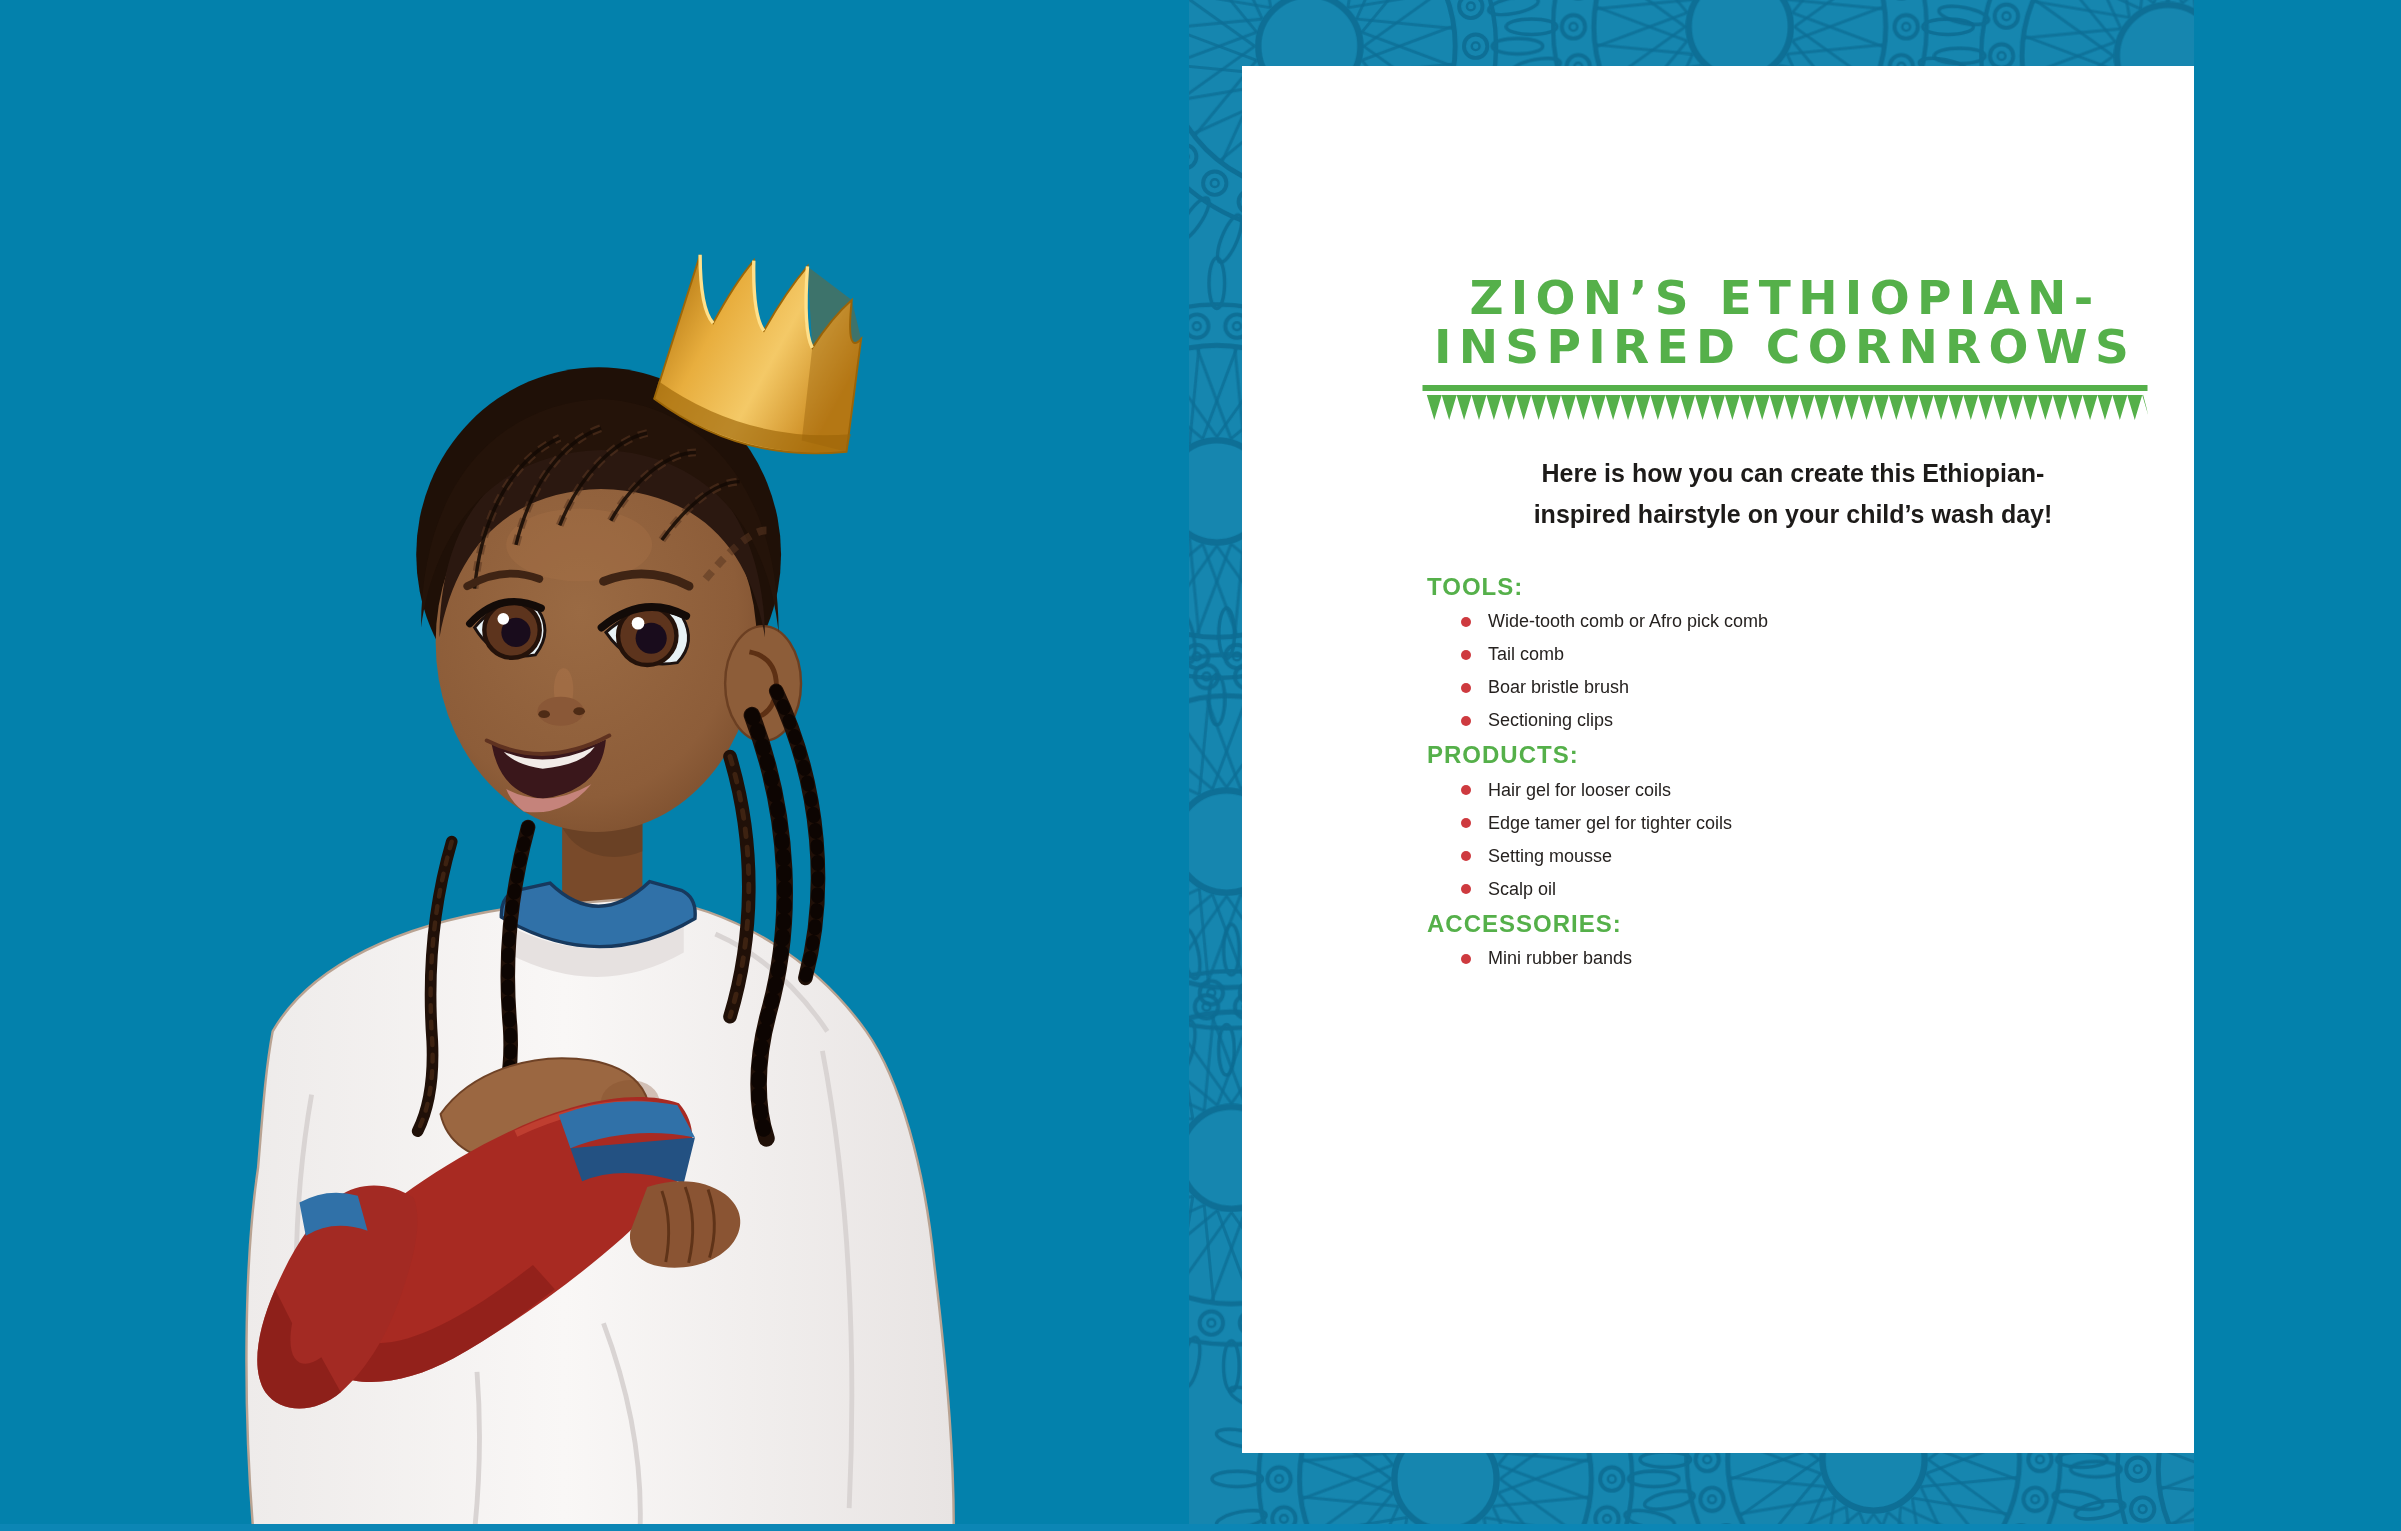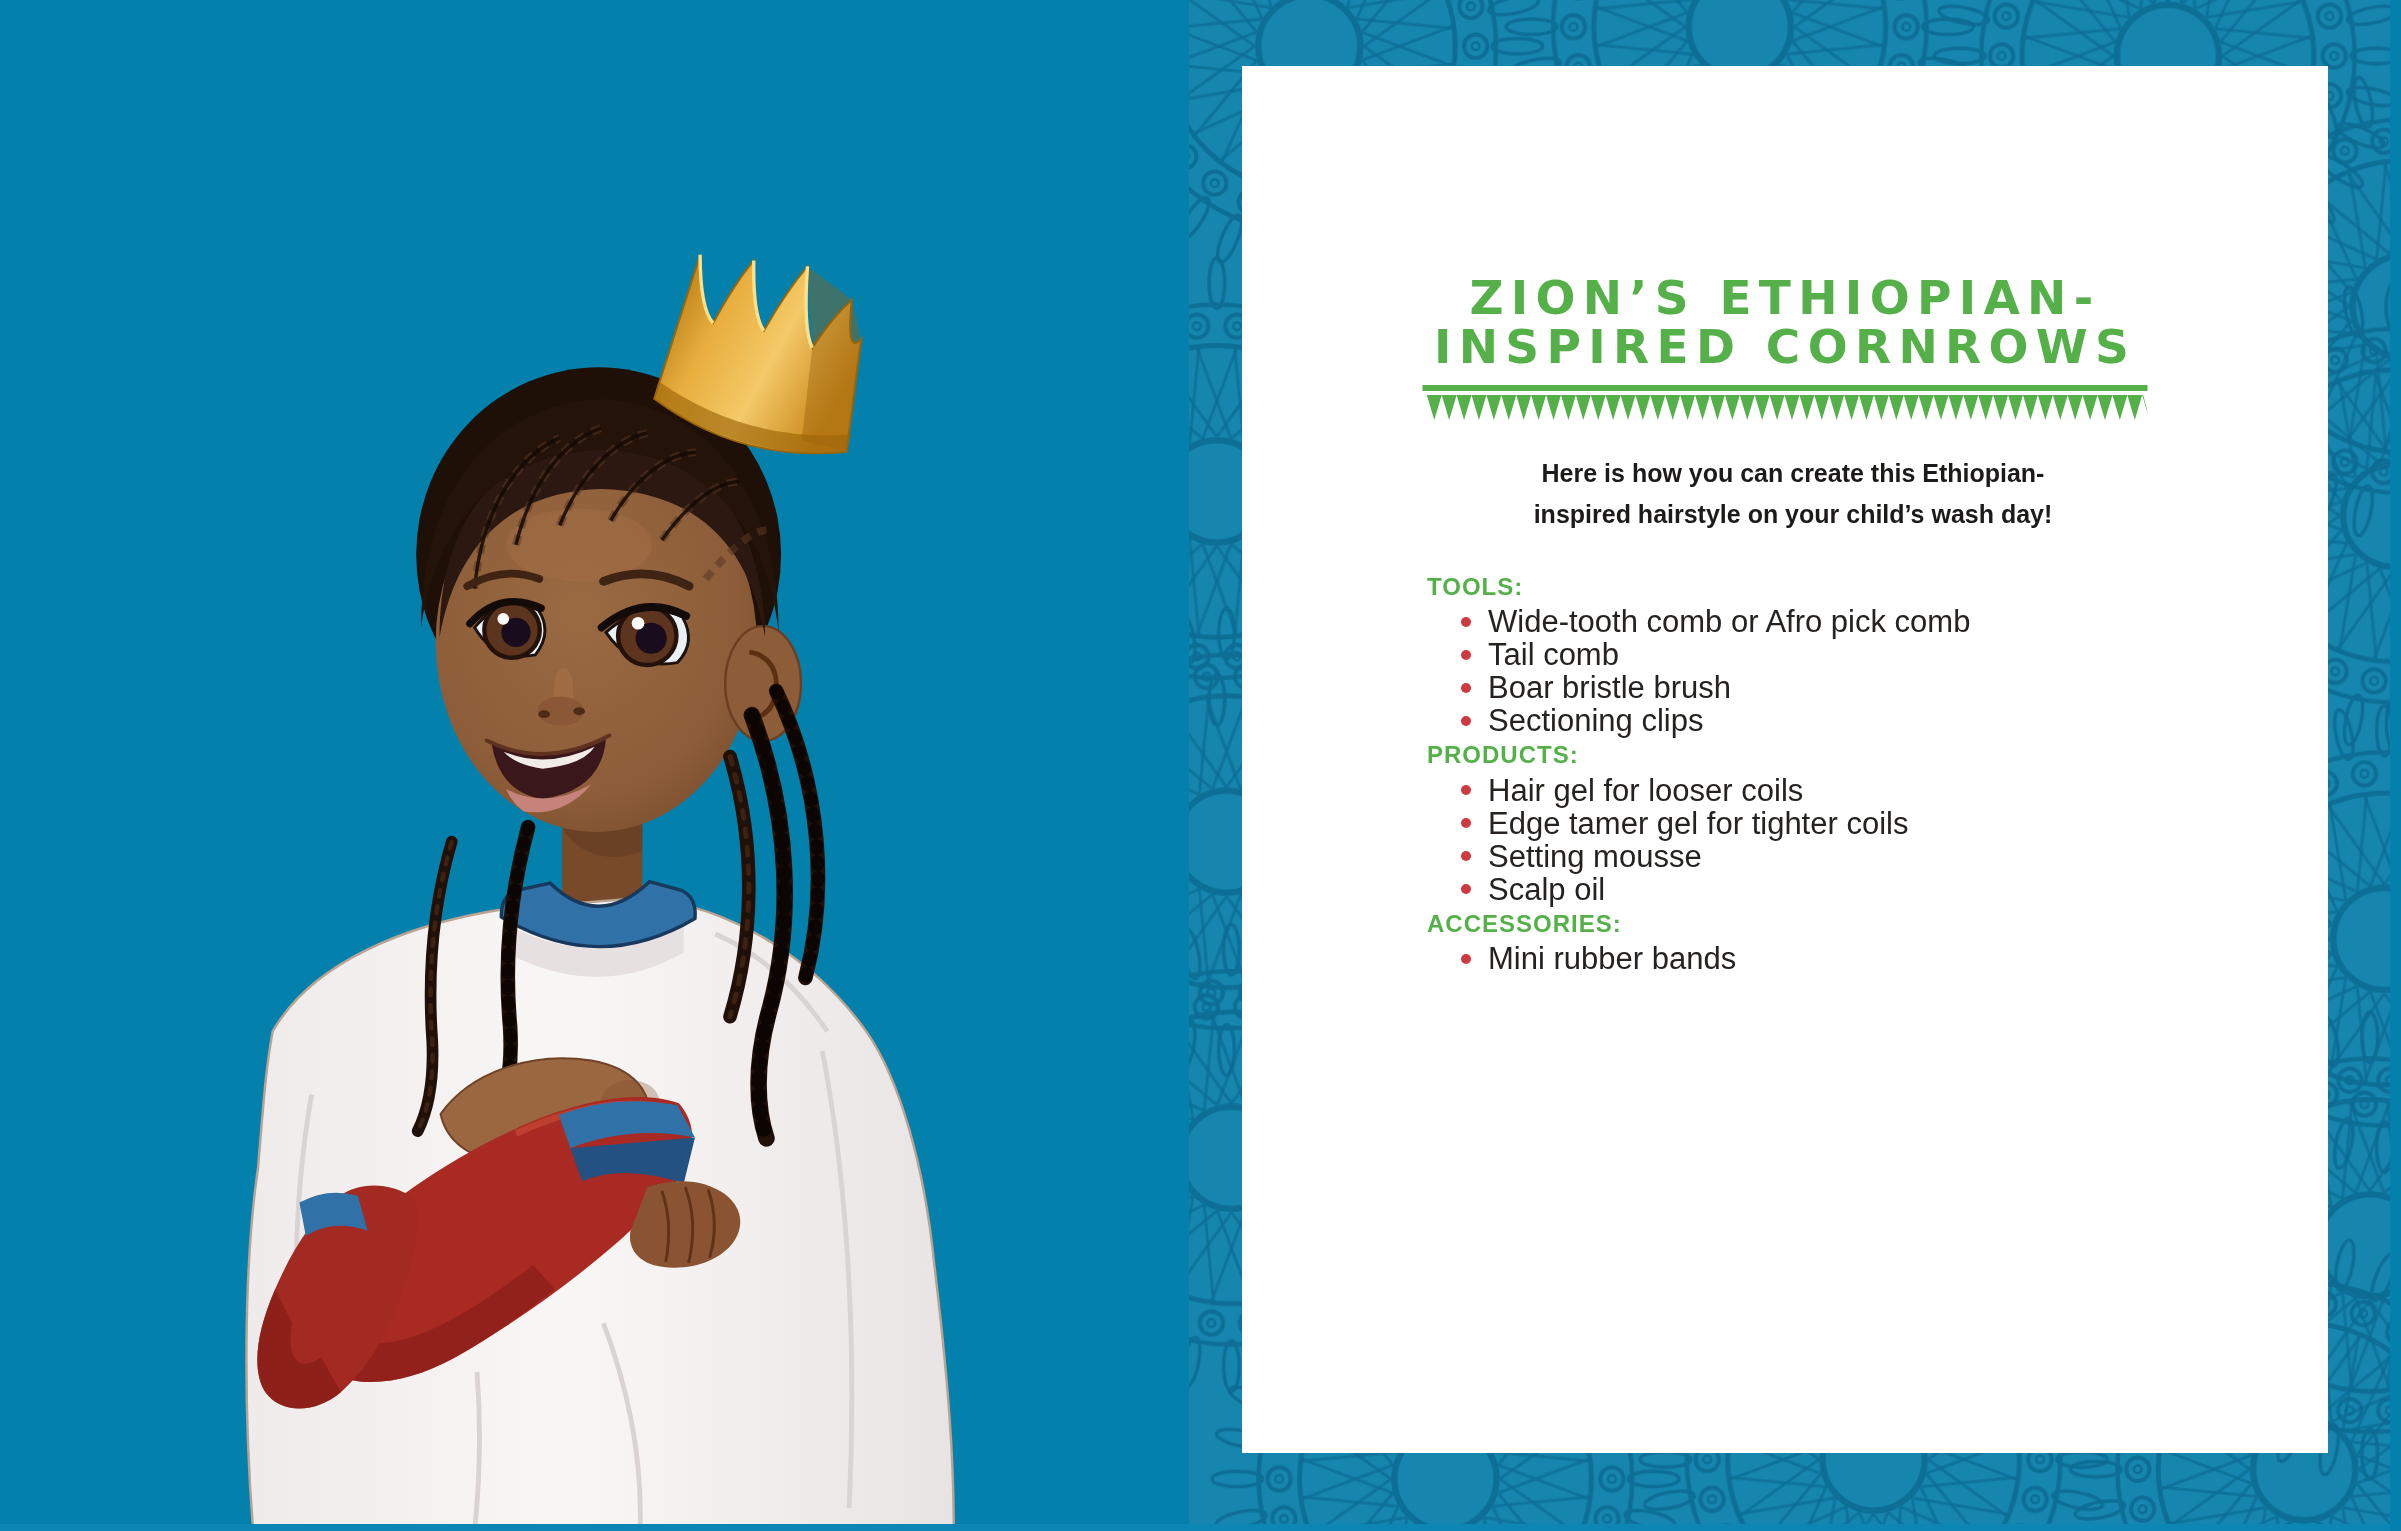--- a/index.html
+++ b/index.html
@@ -1,16 +1,16 @@
 <!DOCTYPE html>
 <html style="font-size:7.8px"><head>
 <meta charset="utf-8">
 <style>
   html,body{margin:0;padding:0;background:#0381ac;}
-  #page{position:relative;width:2390px;height:1531px;overflow:hidden;font-family:"Liberation Sans",sans-serif;}
+  #page{position:relative;width:2194px;height:1531px;overflow:hidden;font-family:"Liberation Sans",sans-serif;}
 
   
   #left-page{position:absolute;left:0;top:0;width:1189px;height:1531px;background:#0381ac;overflow:hidden;}
   #left-page svg{position:absolute;left:0;top:0;}
 
   
   #right-page{position:absolute;left:1189px;top:0;width:1213px;height:1531px;background:#1686af;overflow:hidden;}
   #pattern-svg{position:absolute;left:0;top:0;}
 
   
@@ -29,21 +29,21 @@
   .intro{position:absolute;top:387px;left:8px;width:100%;text-align:center;
          font-size:25px;line-height:41px;font-weight:700;color:#1d1b19;}
 
   .content-col{position:absolute;top:499px;left:185px;width:736px;color:#2b2726;}
   .paragraph{font-size:23px;line-height:41px;font-weight:400;color:#2b2726;}
 
   .sec-heading{margin-top:3px;font-size:24px;line-height:29px;font-weight:800;
                letter-spacing:1px;color:#55b04a;}
   .sec-heading.first{margin-top:6.8px;}
   ul.bullets{list-style:none;margin:4.4px 0 0 0;padding:0;}
-  ul.bullets li{position:relative;padding-left:61px;font-size:31px;line-height:33px;color:#262220;}
+  ul.bullets li{position:relative;padding-left:61px;font-size:18px;line-height:33px;color:#262220;}
   ul.bullets .dot{position:absolute;left:34px;top:11.7px;width:10.2px;height:10.2px;border-radius:50%;
                   background:#ce3a3f;}
 </style>
 </head>
 <body>
 
 <div id="page">
 
   <div id="left-page">
     <svg width="1189" height="1531" viewBox="0 0 2443 3147">

